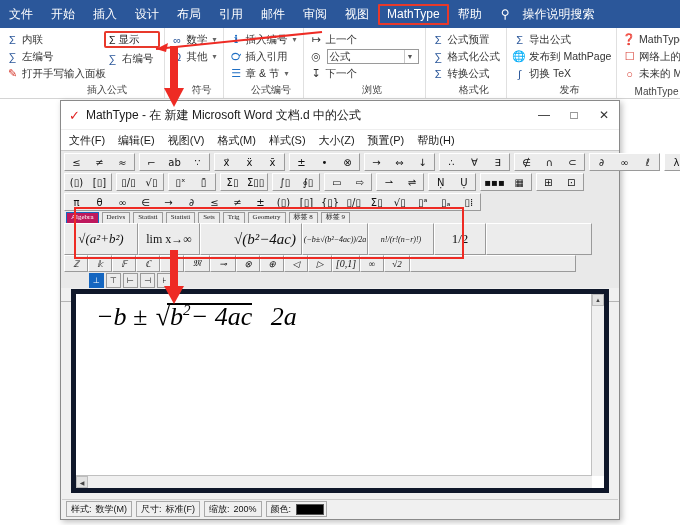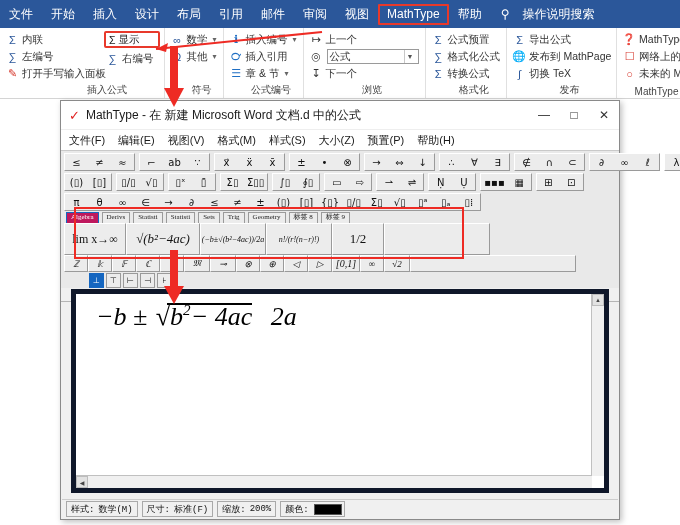--- a/index.html
+++ b/index.html
@@ -147,21 +147,21 @@
   }
   sup.sq{font-size:0.58em;vertical-align:super;font-style:italic;}
   #mt-status{
     position:absolute;left:1px;right:1px;bottom:1px;height:18px;
     background:#f0f0f0;border-top:1px solid #cdcdcd;
     display:flex;align-items:center;padding-left:4px;gap:0;
   }
   .sfield{
     border:1px solid #a9a9a9;background:#f0f0f0;height:14px;
     display:flex;align-items:center;padding:0 4px;margin-right:4px;
-    font-size:9px;color:#111;font-family:Liberation Mono, monospace;white-space:nowrap;
+    font-size:9px;color:#111;font-family:Liberation Sans, sans-serif;white-space:nowrap;
   }
   .swatch{width:26px;height:9px;background:#000;margin-left:5px;border:1px solid #555;}
   
   .vsb{position:absolute;right:0;top:0;bottom:12px;width:12px;background:#f0f0f0;border-left:1px solid #c0c0c0;}
   .hsb{position:absolute;left:0;right:12px;bottom:0;height:12px;background:#f0f0f0;border-top:1px solid #c0c0c0;}
   .sbbtn{width:12px;height:12px;display:flex;align-items:center;justify-content:center;font-size:6px;color:#444;background:#e2e2e2;border:1px solid #bdbdbd;box-sizing:border-box;}
   
   .ann{position:absolute;pointer-events:none;}
   #ann-line1{left:150px;top:30px;width:175px;height:22px;}
   #ann-arrow-down1{left:163px;top:46px;width:22px;height:62px;}
@@ -464,22 +464,23 @@
       <span class="ptab">Statisti</span>
       <span class="ptab">Statisti</span>
       <span class="ptab">Sets</span>
       <span class="ptab">Trig</span>
       <span class="ptab">Geometry</span>
       <span class="ptab">标签 8</span>
       <span class="ptab">标签 9</span>
     </div>
 
     <div class="trow">
+      <span class="tcell" style="width:72px;font-size:13px;">√(a²+b²)</span>
       <span class="tcell" style="width:60px;font-size:12px;font-style:normal;">lim x→∞</span>
-      <span class="tcell" style="width:72px;font-size:13px;">√(b²−4ac)</span>
+      <span class="tcell" style="width:72px;font-size:15px;padding-left:28px;">√(b²−4ac)</span>
       <span class="tcell" style="width:64px;font-size:8px;">(−b±√(b²−4ac))/2a</span>
       <span class="tcell" style="width:64px;font-size:8px;">n!/(r!(n−r)!)</span>
       <span class="tcell" style="width:50px;font-size:13px;font-style:normal;">1/2</span>
       <span class="tcell" style="width:104px;"></span>
     </div>
 
     <div class="trow2">
       <span class="tcell" style="width:22px;">ℤ</span>
       <span class="tcell" style="width:22px;">𝕜</span>
       <span class="tcell" style="width:22px;">𝔽</span>

